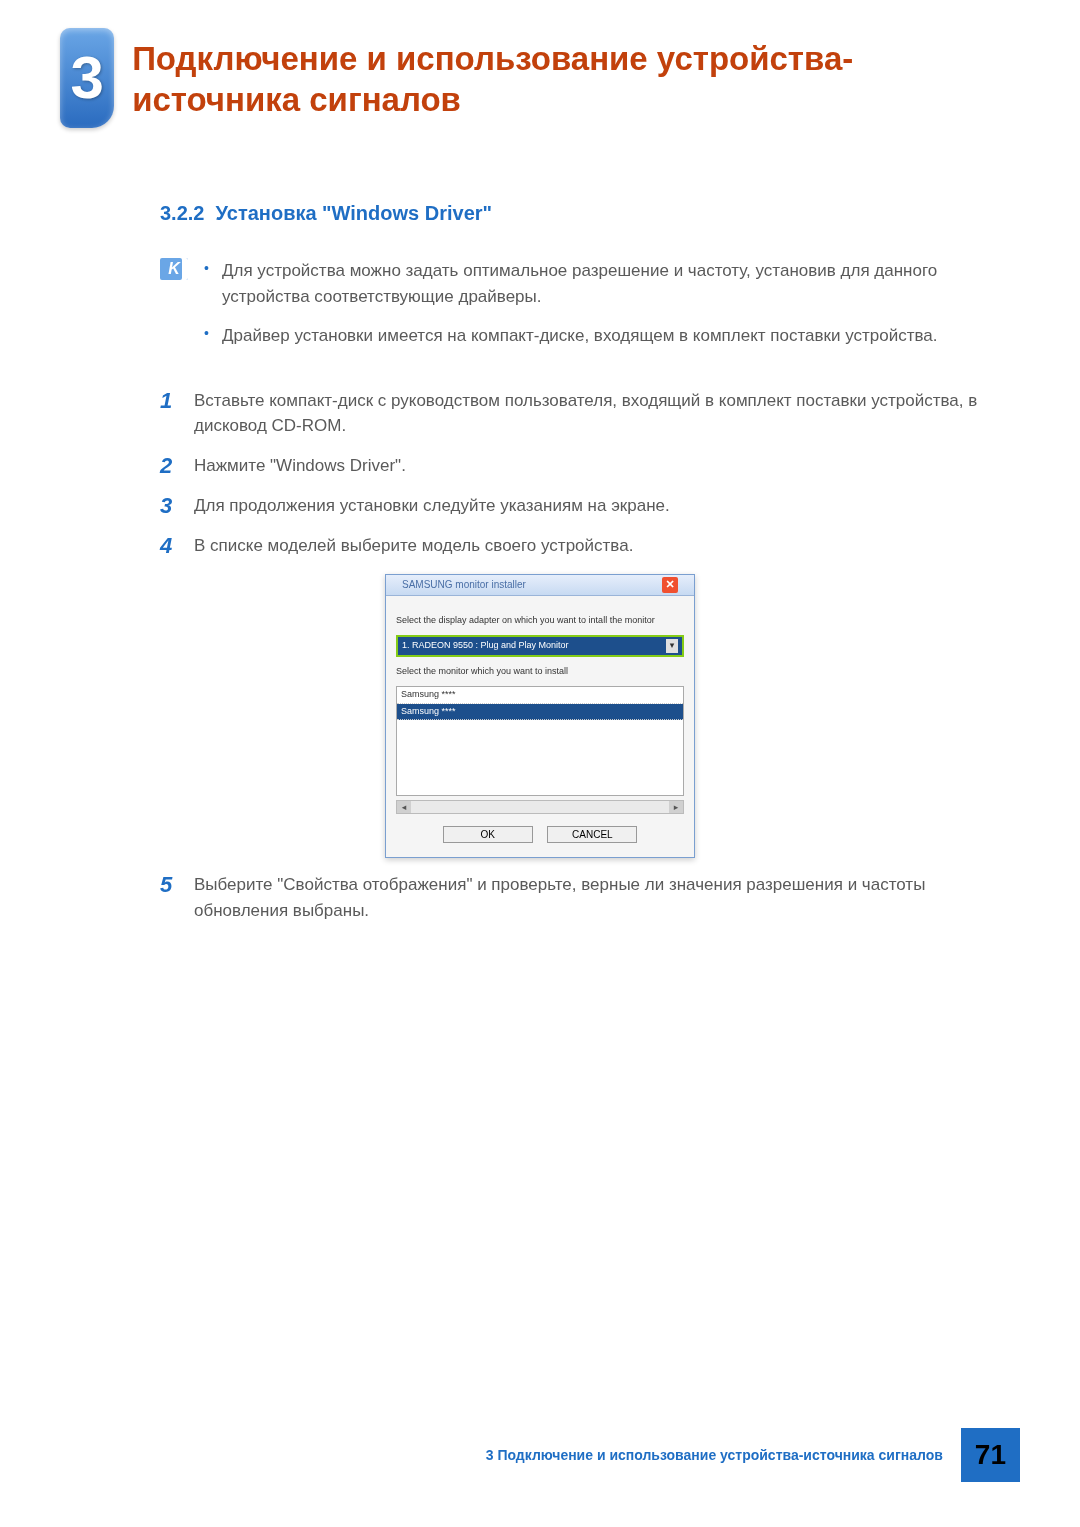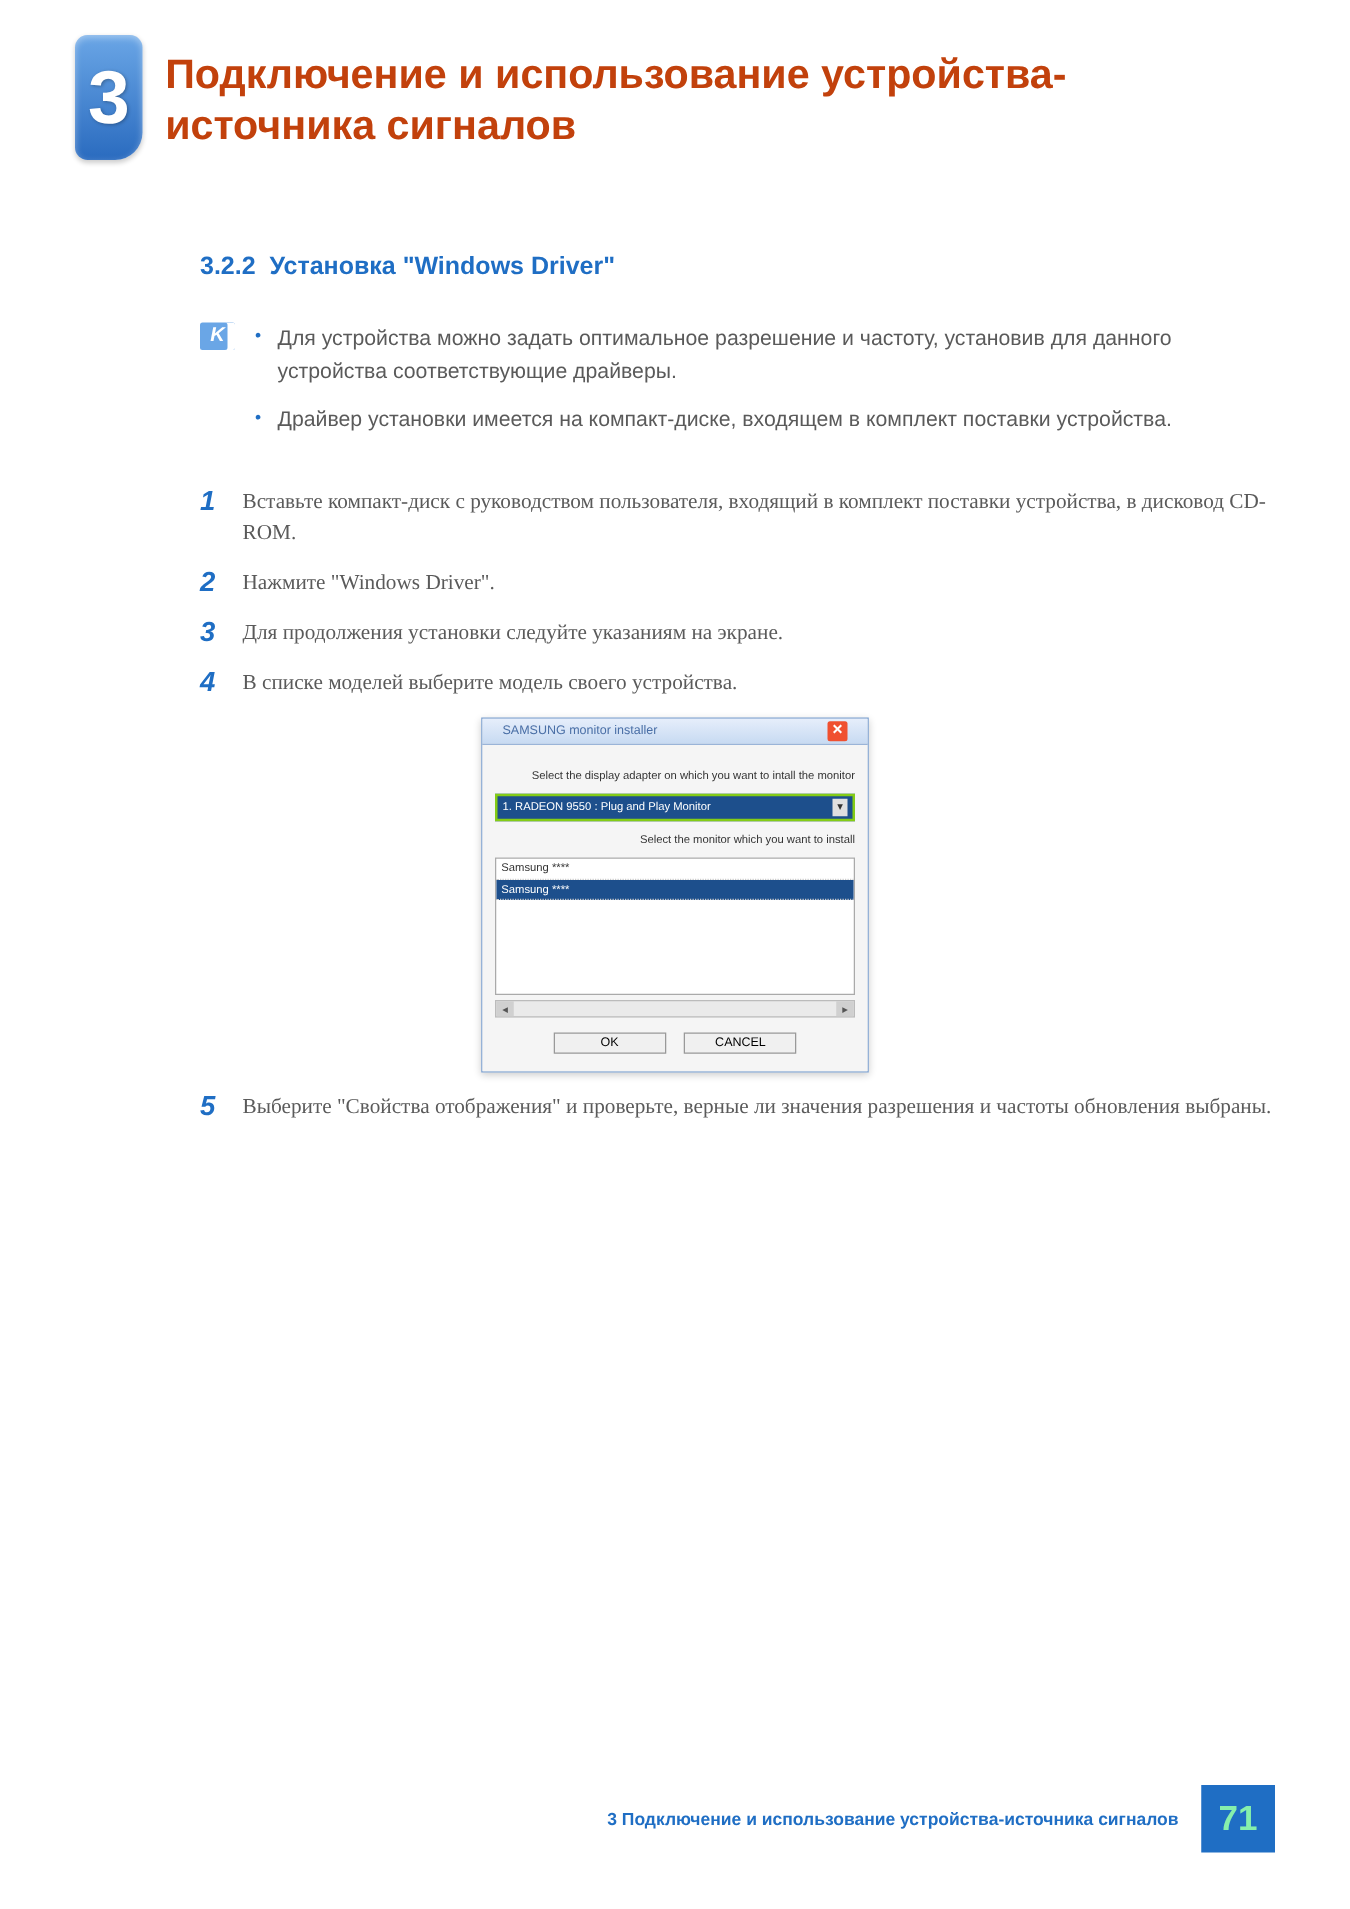--- a/index.html
+++ b/index.html
@@ -46,39 +46,39 @@
   .note-list li::before {
     content: "•"; position: absolute; left: 0; top: 0;
     color: #1f6ec4; font-size: 14px;
   }
   .steps { list-style: none; margin-left: 100px; }
   .steps li { display: flex; gap: 12px; margin-bottom: 14px; }
   .step-num {
     font-size: 22px; font-style: italic; font-weight: bold;
     color: #1f6ec4; min-width: 22px; line-height: 1.2;
   }
-  .step-body { flex: 1; font-family: Liberation Serif, serif; }
+  .step-body { flex: 1; }
   .screenshot-wrap { display: flex; justify-content: center; margin: 10px 0 14px 0; }
   .installer {
     width: 310px; border: 1px solid #7a9fd0; background: #f2f2f2;
     font-size: 10px; color: #333; box-shadow: 0 2px 6px rgba(0,0,0,0.2);
   }
   .installer-title {
     background: linear-gradient(#e6eefb, #c7daf2);
     border-bottom: 1px solid #9ab4d8;
     display: flex; justify-content: space-between; align-items: center;
     padding: 2px 16px; font-size: 10px; color: #4a6fa6;
   }
   .close-x {
     width: 16px; height: 16px; background: #f05030; color: #fff;
     display: flex; align-items: center; justify-content: center;
     border-radius: 2px; font-weight: bold; font-size: 11px;
   }
   .installer-body { padding: 10px 10px 14px 10px; background: #f5f5f5; }
-  .installer-text { text-align: right; margin: 8px 0; font-size: 9px; }
+  .installer-text { text-align: left; margin: 8px 0; font-size: 9px; }
   .adapter-select {
     background: #1d4f8c; color: #fff; border: 2px solid #84cc16;
     padding: 2px 4px; font-size: 9px; display: flex;
     justify-content: space-between; align-items: center;
   }
   .adapter-select .drop { background: #e0e0e0; color: #333; width: 12px; text-align: center; }
   .monitor-list {
     border: 1px solid #aaa; background: #fff; height: 110px;
     font-size: 9px; overflow: hidden; margin-top: 4px;
   }
@@ -100,21 +100,21 @@
   .footer {
     position: absolute; bottom: 45px; left: 17px; right: 0;
     display: flex; justify-content: flex-end; align-items: stretch;
     padding-right: 60px;
   }
   .footer-text {
     font-size: 14px; color: #1f6ec4; font-weight: bold;
     padding: 12px 18px; display: flex; align-items: center;
   }
   .page-num {
-    background: #1f6ec4; color: #86efac; font-size: 28px; font-weight: bold;
+    background: #1f6ec4; color: #000000; font-size: 28px; font-weight: bold;
     padding: 6px 14px; min-width: 54px; text-align: center;
   }
 </style>
 </head>
 <body>
 
 <div class="page">
   <div class="chapter-header">
     <div class="chapter-num-box">
       <span>3</span>

